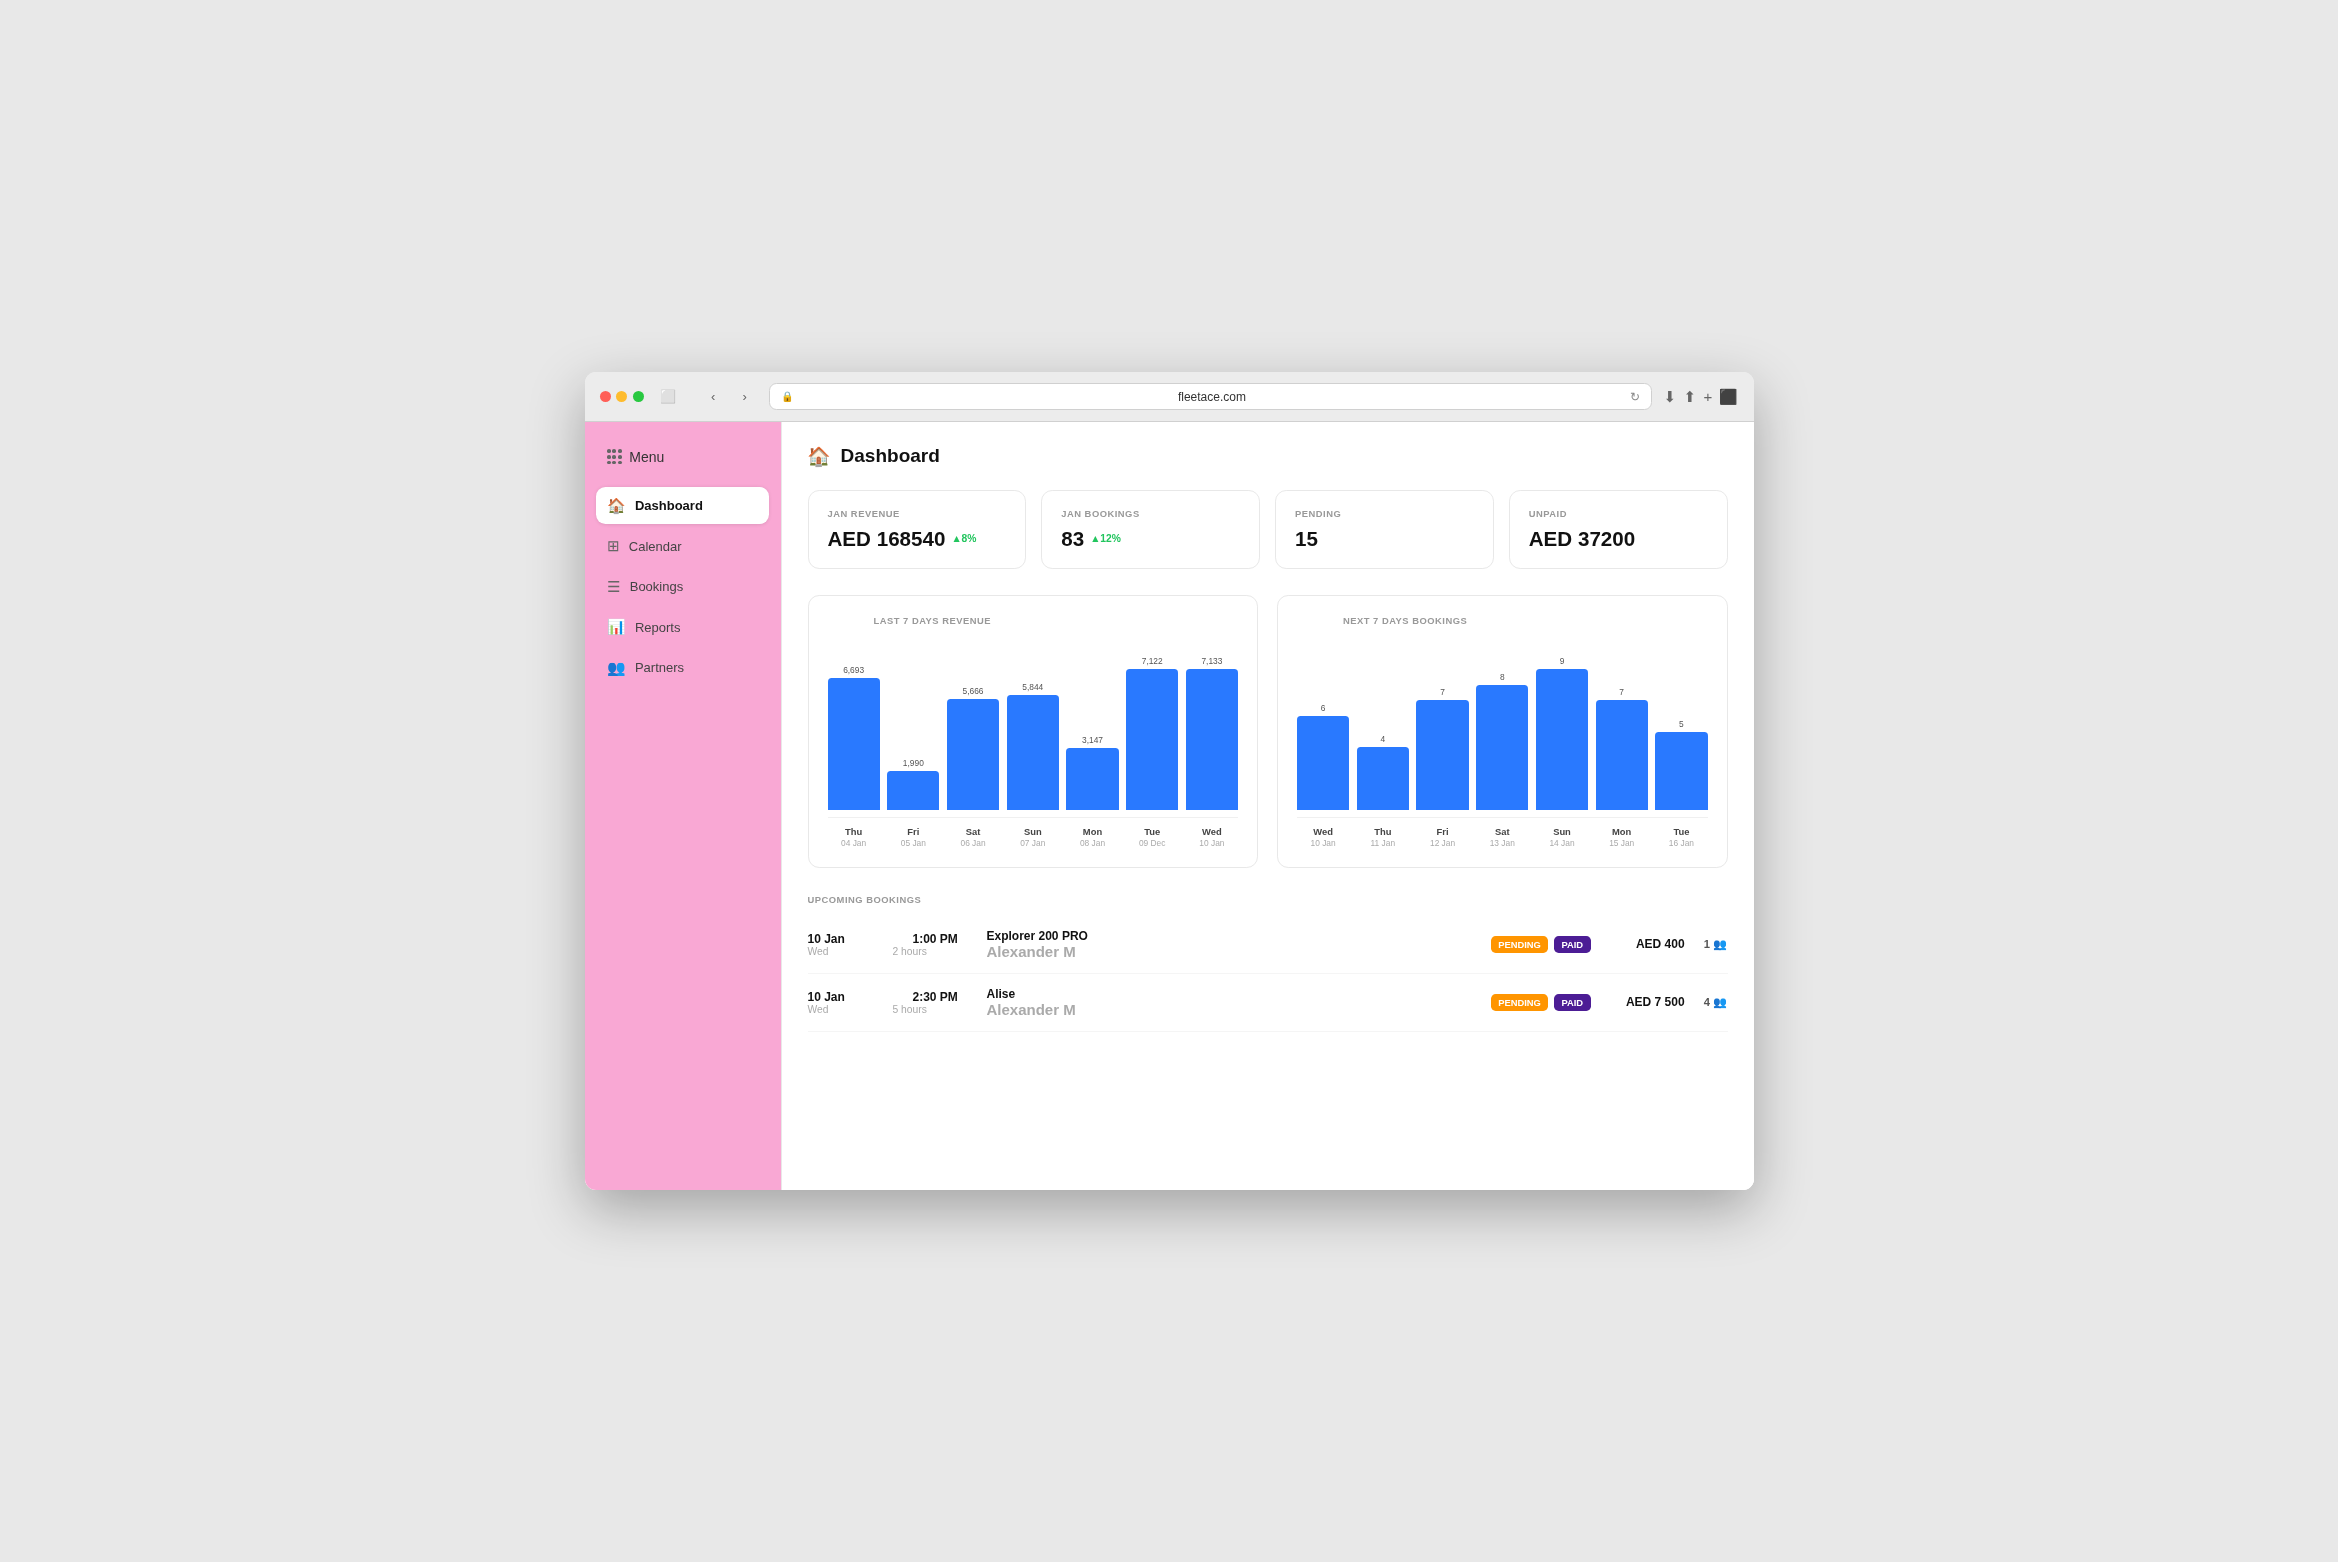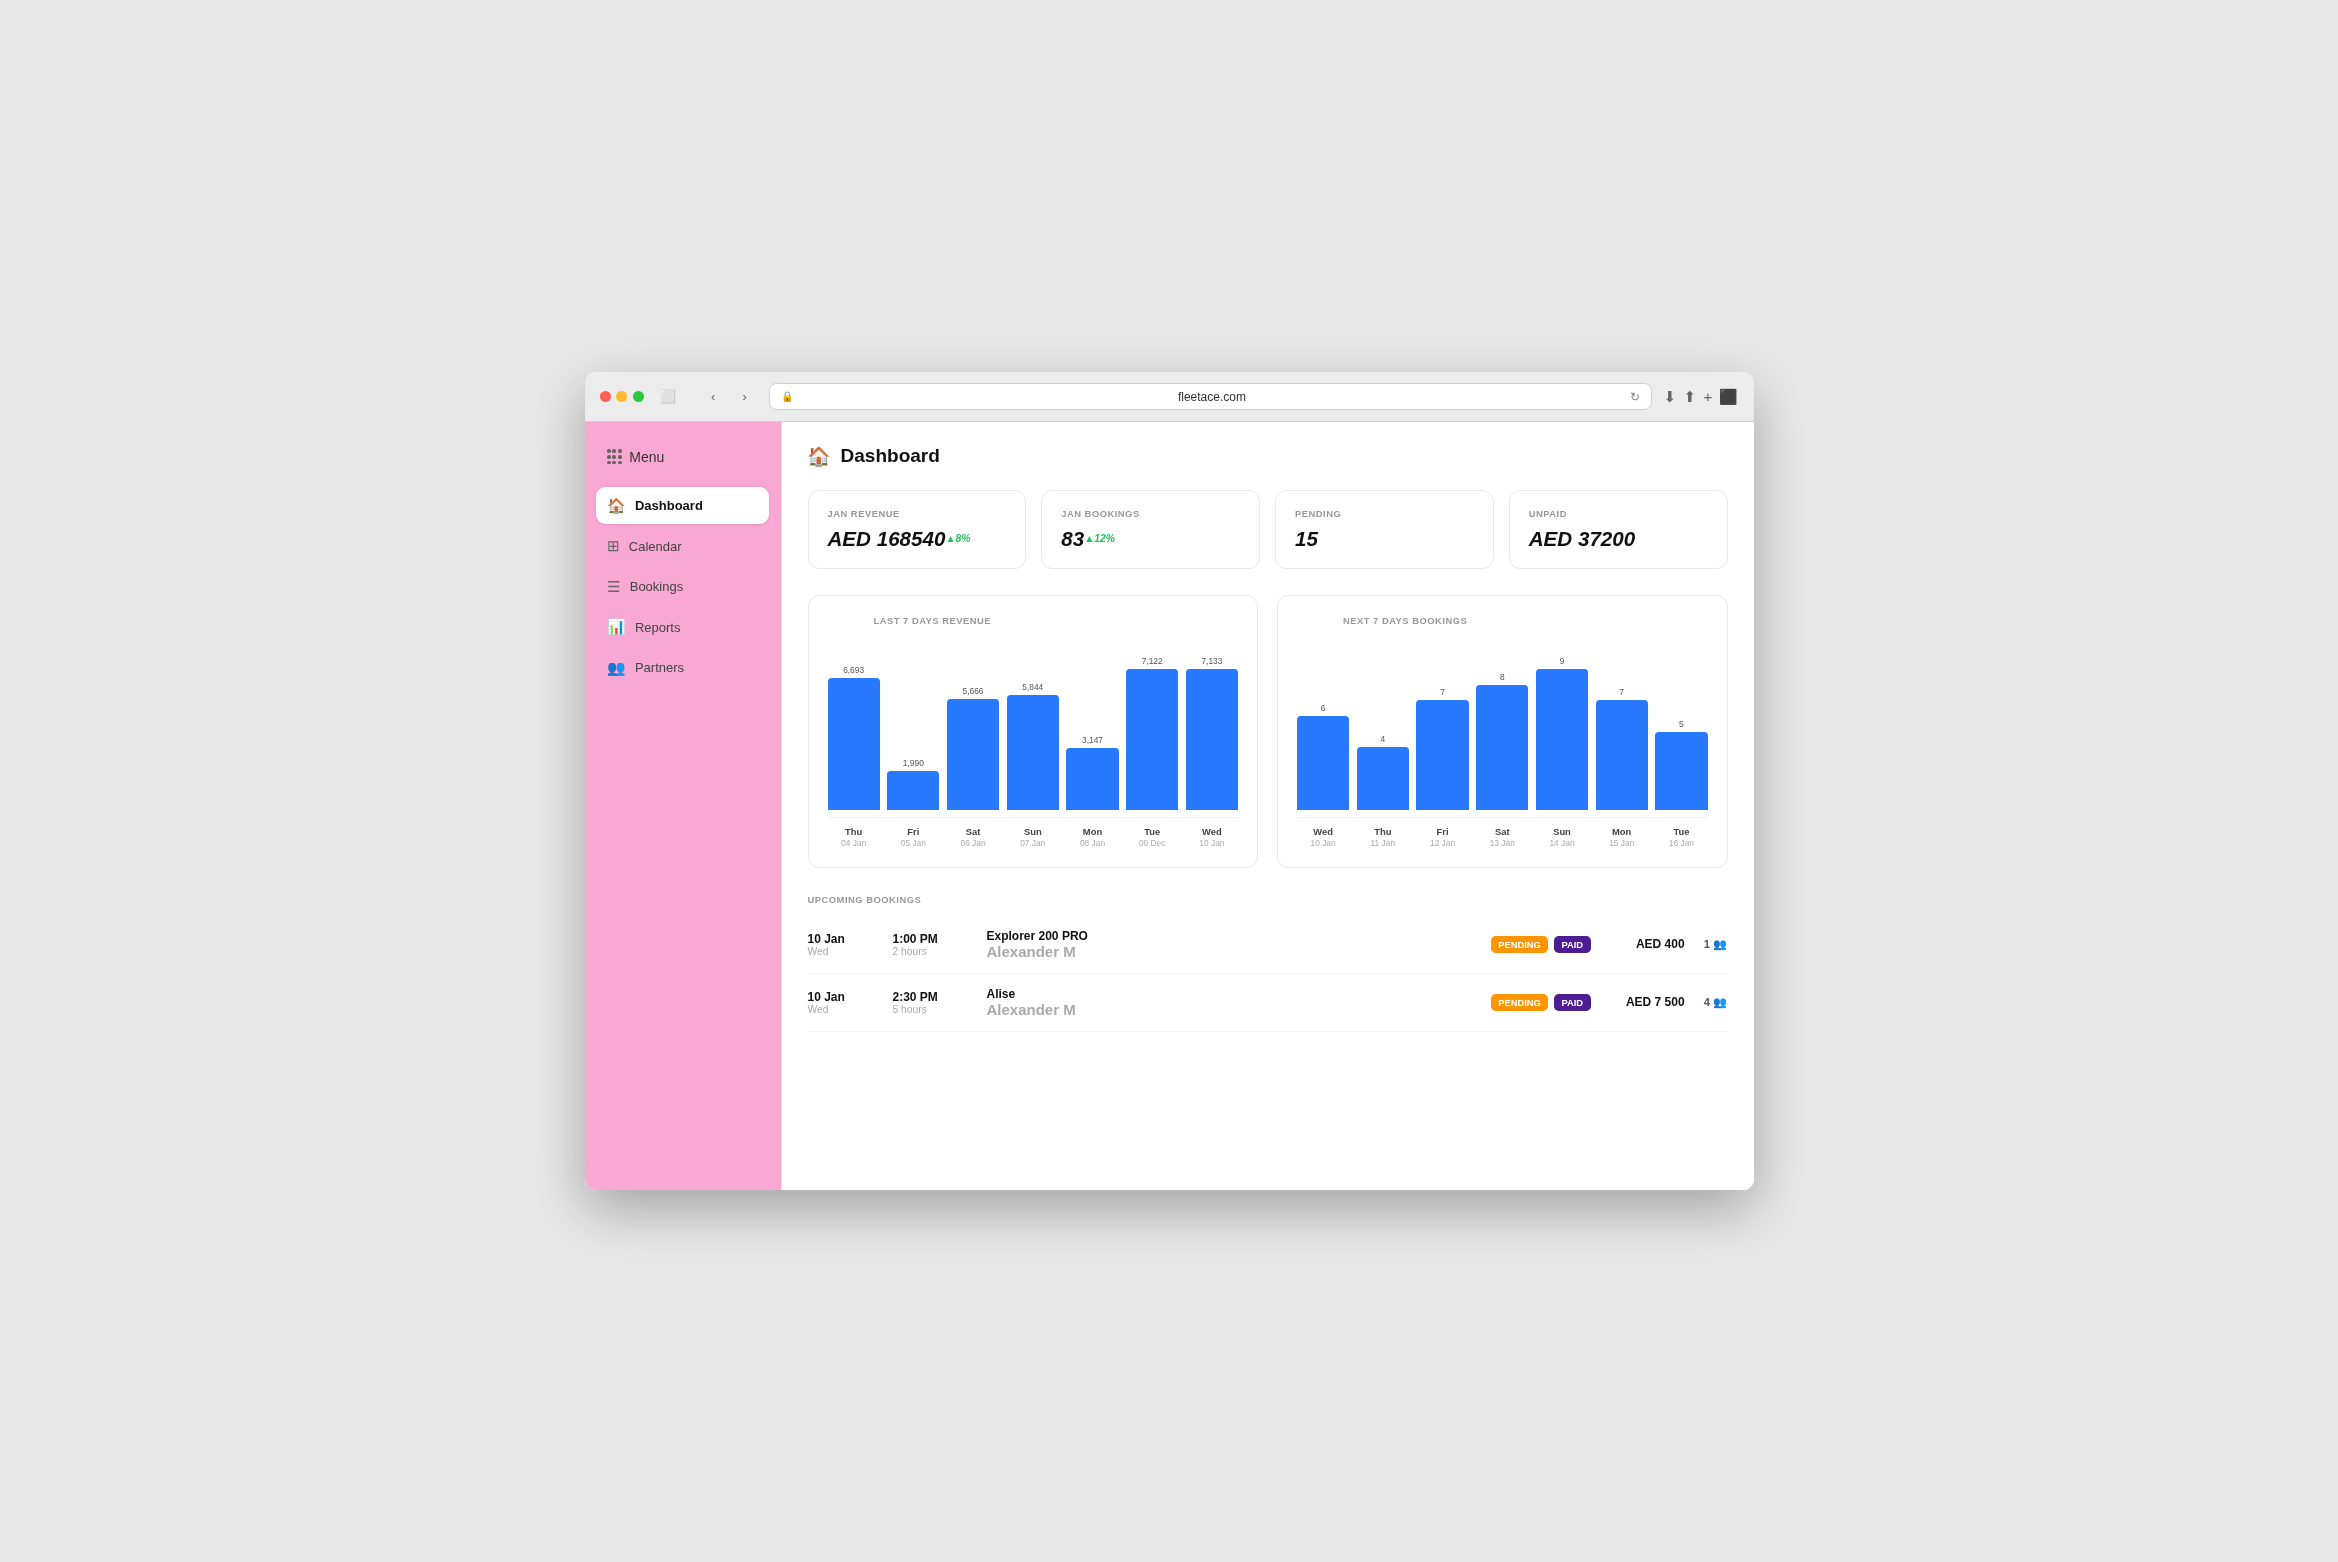--- a/index.html
+++ b/index.html
@@ -161,22 +161,21 @@
       letter-spacing: 0.5px;
       text-transform: uppercase;
       margin-bottom: 7.5px;
     }
     .stat-value {
       font-size: 20.6px;
       font-weight: 700;
       color: #111;
       display: flex;
       align-items: center;
-      gap: 0;
-      font-style: italic;
+      gap: 6px;
     }
     .stat-badge {
       font-size: 10.3px;
       color: #22c55e;
       font-weight: 600;
       display: flex;
       align-items: center;
       gap: 1.9px;
     }
     .charts-row {
@@ -275,20 +274,21 @@
       font-size: 10.3px;
       color: #aaa;
     }
     .booking-time {
       min-width: 75px;
     }
     .booking-time-val {
       font-size: 12px;
       font-weight: 600;
       color: #111;
+      margin-left: 20px;
     }
     .booking-duration {
       font-size: 10.3px;
       color: #aaa;
     }
     .booking-info {
       flex: 1;
     }
     .booking-vehicle {
       font-size: 12px;

